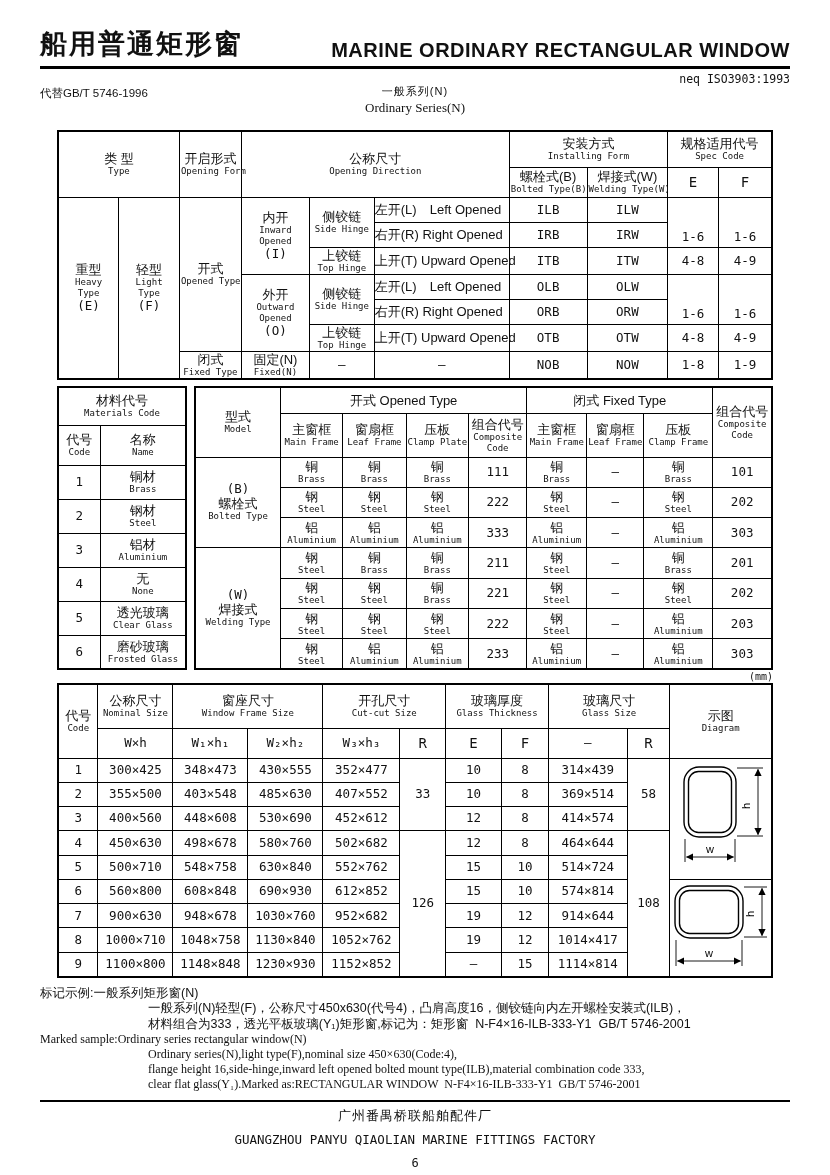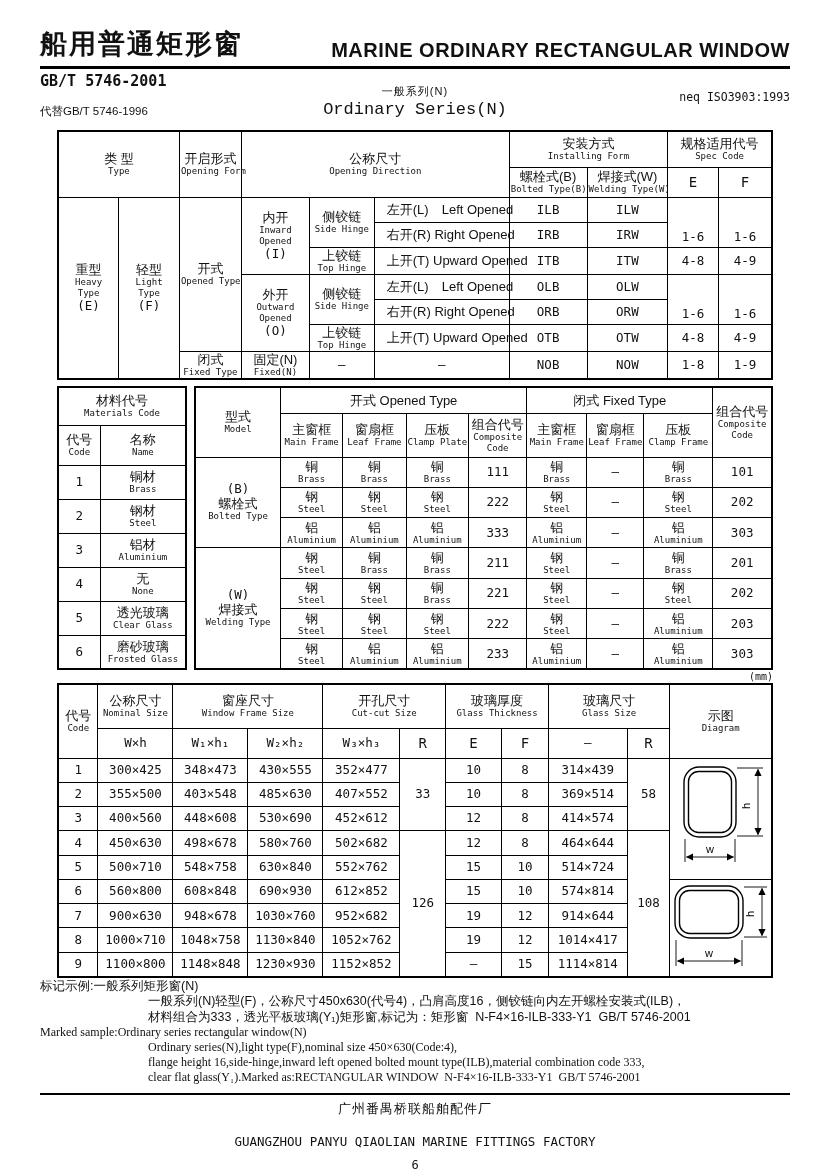--- a/index.html
+++ b/index.html
@@ -12,65 +12,64 @@
   .doc-header{display:flex;justify-content:space-between;align-items:flex-end;
     border-bottom:3px solid #000;padding-bottom:4px;}
   .title-zh{font-size:27px;font-weight:700;letter-spacing:2px;}
   .title-en{font-size:20px;font-weight:700;letter-spacing:0.5px;font-family:"Liberation Sans",sans-serif;}
   .subhead{position:relative;height:58px;margin-top:3px;}
   .std1{font-family:"DejaVu Sans Mono",monospace;font-size:15px;font-weight:700;line-height:18px;}
   .std2{font-family:"DejaVu Sans Mono",monospace;font-size:11.5px;line-height:14px;text-align:right;}
   .std3{font-size:11.5px;line-height:15px;}
   .series{position:absolute;left:0;right:0;top:12px;text-align:center;}
   .series-zh{font-size:11px;letter-spacing:1px;}
-  .series-en{font-size:17px;font-family:Liberation Mono, monospace;margin-top:1px;}
+  .series-en{font-size:13px;font-family:Liberation Serif, serif;margin-top:1px;}
   
   table{border-collapse:collapse;table-layout:fixed;margin:0 17px;width:calc(100% - 34px);
     border:2px solid #000;}
   th,td{border:1px solid #000;text-align:center;vertical-align:middle;padding:0 1px;overflow:visible;}
   th{font-weight:400;}
   .zh{font-size:13px;line-height:15px;white-space:nowrap;}
   .en{font-size:9px;line-height:11px;font-family:"DejaVu Sans Mono",monospace;white-space:nowrap;}
   .val{font-size:12.5px;line-height:14px;font-family:"DejaVu Sans Mono",monospace;white-space:nowrap;}
   .bigval .val{font-size:14px;}
-  .al{text-align:left;padding-left:12px;}
+  .al{text-align:left;padding-left:0;}
   .vb{vertical-align:bottom;padding-bottom:3px;}
   .diag{vertical-align:middle;padding:0;}
   .tables-row{display:flex;align-items:stretch;margin:6px 17px 0 17px;}
   .tables-row table{margin:0;width:auto;}
   #materials-table{width:130px;flex:0 0 130px;}
   #model-table{flex:1;margin-left:7px;}
   .mm-note{text-align:right;margin:0 17px;font-size:10px;font-family:"DejaVu Sans Mono",monospace;line-height:13px;}
   
   .dline{fill:none;stroke:#000;stroke-width:1.4;}
   .dthin{fill:none;stroke:#000;stroke-width:0.9;}
   .dtext{font-size:11px;font-family:"Liberation Sans",sans-serif;}
   
-  .notes{margin-top:1px;}
+  .notes{margin-top:8px;}
   .note-line{white-space:pre;}
   .note-zh{font-size:12.5px;line-height:15.5px;}
   .note-en{font-size:12px;line-height:15px;font-family:Liberation Serif, serif;}
   .indent{padding-left:108px;}
   
   .footer{margin-top:8px;border-top:2px solid #000;padding-top:5px;text-align:center;}
   .factory-zh{font-size:13px;letter-spacing:1px;}
-  .factory-en{font-size:12.5px;font-family:"DejaVu Sans Mono",monospace;margin-top:16px;}
+  .factory-en{font-size:12.5px;font-family:"DejaVu Sans Mono",monospace;margin-top:7px;}
   .page-num{font-size:12px;font-family:"DejaVu Sans Mono",monospace;margin-top:9px;}
 </style>
 </head>
 <body>
 
 <div class="doc-header">
   <div class="title-zh">船用普通矩形窗</div>
   <div class="title-en">MARINE ORDINARY RECTANGULAR WINDOW</div>
 </div>
 
 <div class="subhead">
   <div>
-    <div class="std1">GB/T 5746-2001</div>
     <div class="std2">neq ISO3903:1993</div>
     <div class="std3">代替GB/T 5746-1996</div>
   </div>
   <div class="series">
     <div class="series-zh">一般系列(N)</div>
     <div class="series-en">Ordinary Series(N)</div>
   </div>
 </div>
 
 <table id="opening-table">

